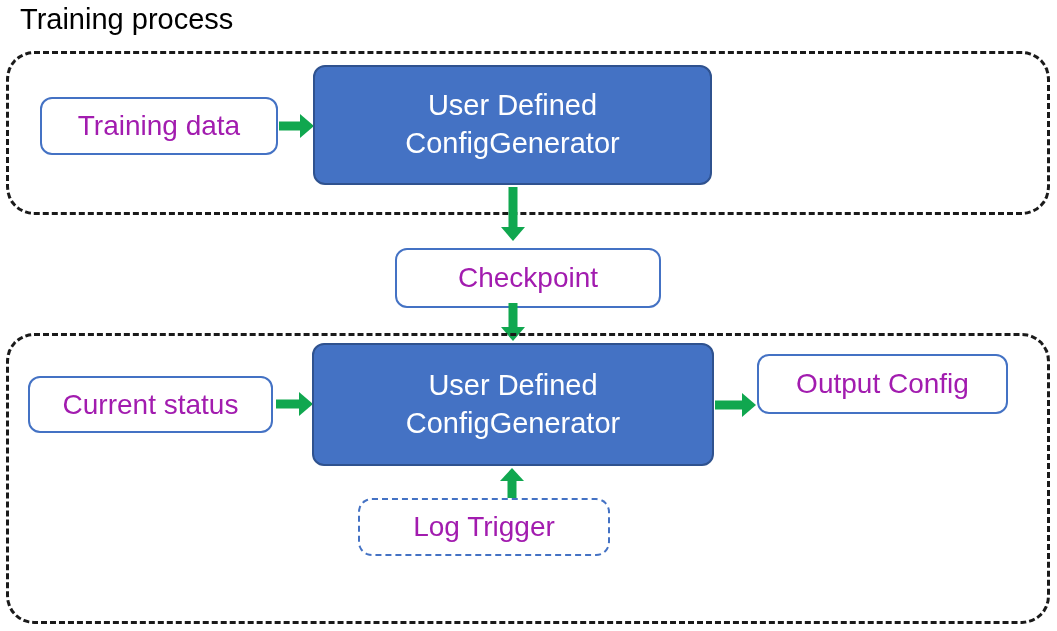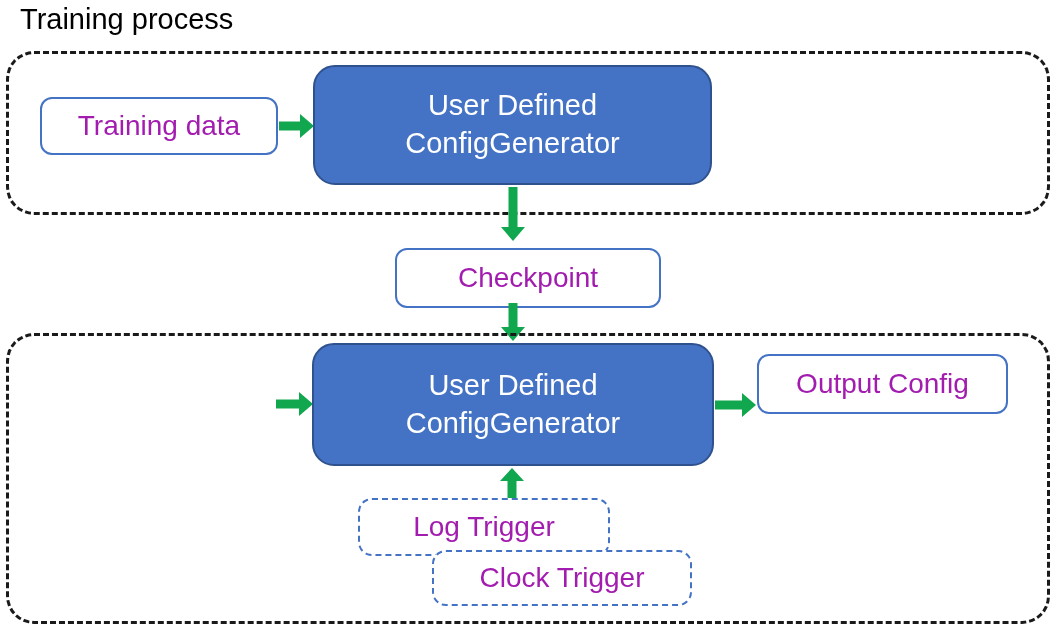--- a/index.html
+++ b/index.html
@@ -38,21 +38,21 @@
     background:#ffffff;
     line-height:1.2;
   }
   .white-node {
     border:2px solid var(--accent-blue, #4472C4);
     border-radius:12px;
   }
   .blue-node {
     background:var(--accent-blue, #4472C4);
     border:2px solid var(--accent-blue-dark, #2F528F);
-    border-radius:22px;
+    border-radius:12px;
     color:#ffffff;
     font-size:29px;
     line-height:1.3;
   }
   .dashed-node {
     border:2px dashed var(--accent-blue, #4472C4);
     border-radius:14px;
   }
   .arrow { position:absolute; }
   .arrow i { display:block; position:absolute; }
@@ -129,20 +129,23 @@
   </div>
 
   <div class="arrow arrow-down" style="left:501px; top:303px; width:24px; height:38px;">
     <i class="shaft"></i>
     <i class="head"></i>
   </div>
 
 
   <div class="process-container" style="left:6px; top:333px; width:1044px; height:291px;"></div>
 
+  <div class="node white-node" style="left:28px; top:376px; width:245px; height:57px;">
+    <span>Current status</span>
+  </div>
 
   <div class="arrow arrow-right" style="left:276px; top:392px; width:37px; height:24px;">
     <i class="shaft"></i>
     <i class="head"></i>
   </div>
 
   <div class="node blue-node" style="left:312px; top:343px; width:402px; height:123px;">
     <span>User Defined</span>
     <span>ConfigGenerator</span>
   </div>
@@ -158,17 +161,14 @@
 
   <div class="arrow arrow-up" style="left:500px; top:468px; width:24px; height:30px;">
     <i class="shaft"></i>
     <i class="head"></i>
   </div>
 
   <div class="node dashed-node" style="left:358px; top:498px; width:252px; height:58px;">
     <span>Log Trigger</span>
   </div>
 
-  <div class="node dashed-node" style="left:432px; top:550px; width:260px; height:56px;">
-    <span>Clock Trigger</span>
-  </div>
 
 </div>
 
 </body></html>

